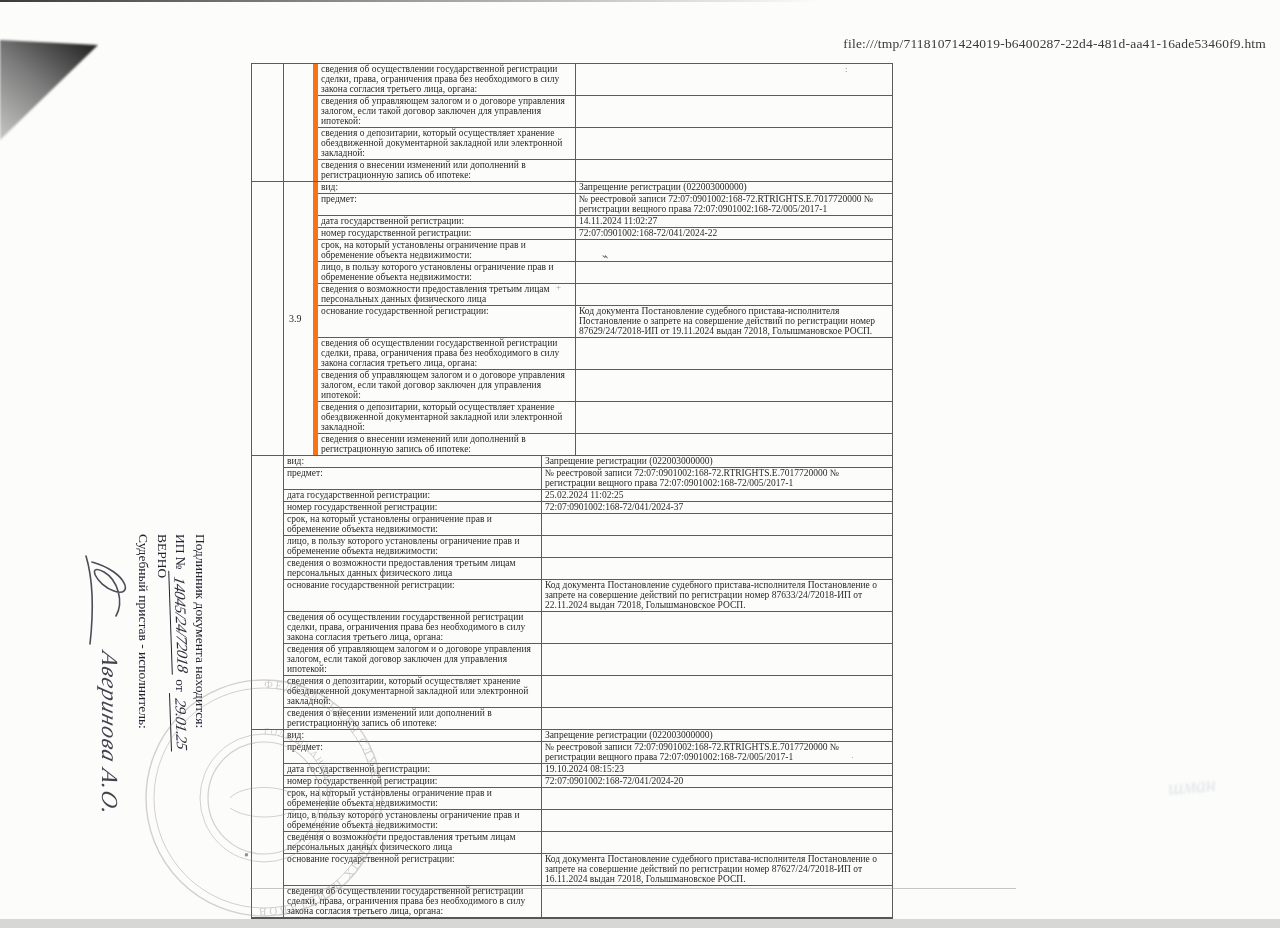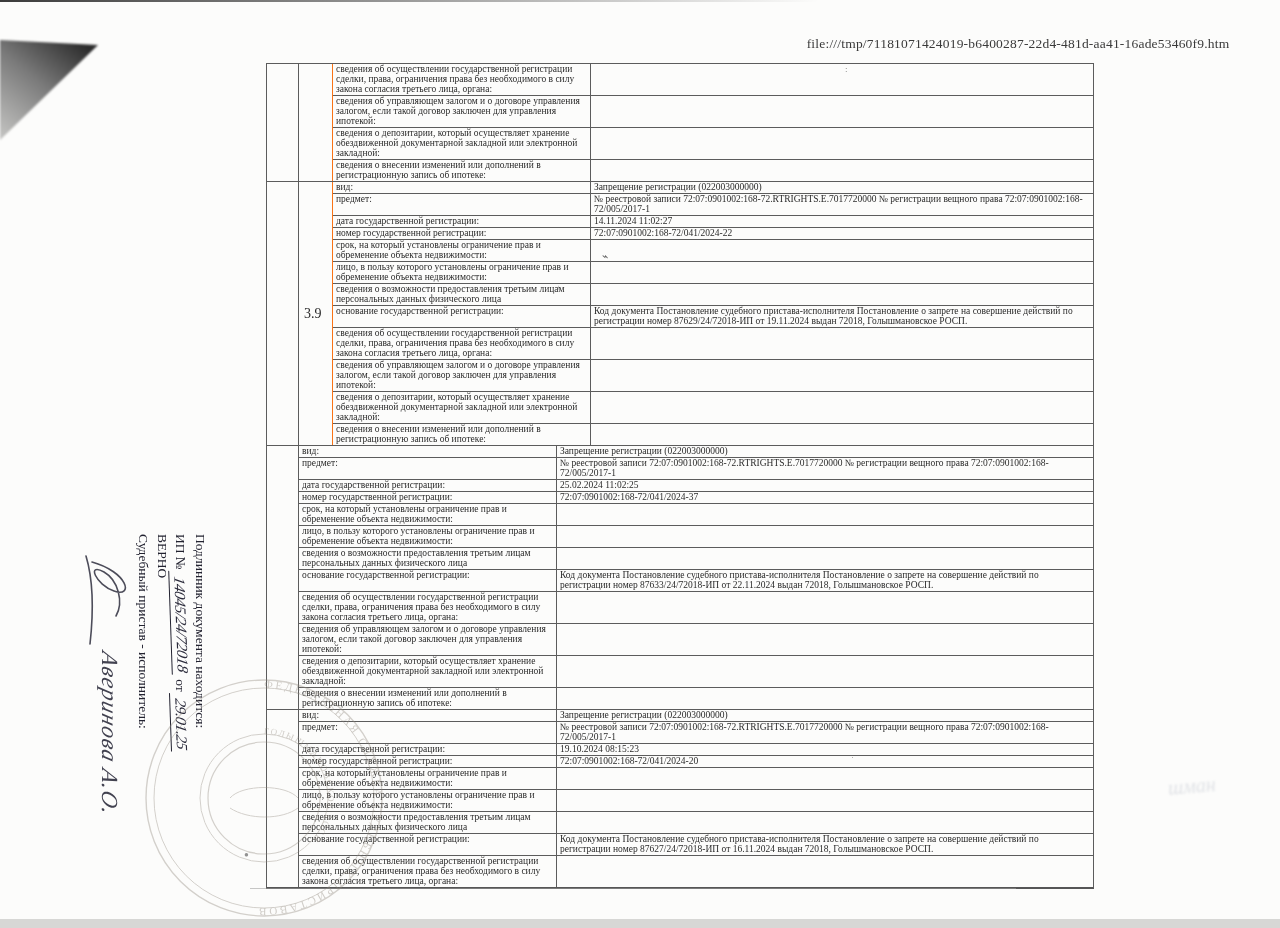--- a/index.html
+++ b/index.html
@@ -11,31 +11,31 @@
            background:linear-gradient(90deg,rgba(25,25,25,.85),rgba(25,25,25,0))}
 
   
   .corner{position:absolute;left:0;top:0;filter:blur(1.2px)}
 
   
   .botstrip{position:absolute;left:0;top:919px;width:1280px;height:9px;background:#d7d7d5}
 
   
   .urlbar{position:absolute;top:36px;left:770px;width:496px;overflow:hidden;
-          white-space:nowrap;font-size:13.5px;letter-spacing:.2px;color:#3a3a3a;text-align:center}
-
-  
-  .rtable{position:absolute;left:266px;top:63px;width:828px;box-sizing:border-box;
+          white-space:nowrap;font-size:13.5px;letter-spacing:.2px;color:#3a3a3a;text-align:right}
+
+  
+  .rtable{position:absolute;left:251px;top:63px;width:642px;box-sizing:border-box;
           border:1px solid #5c5c5c;border-bottom:2px solid #565656;
           font-size:9.5px;line-height:10px;color:#2a2a2a}
   .section{display:flex;border-bottom:1px solid #5c5c5c}
   .section:last-child{border-bottom:none}
   .col-a{width:31px;flex:none;border-right:1px solid #5c5c5c}
-  .col-num{width:34px;flex:none;border-right:1px solid #f97316;box-sizing:border-box;
-           display:flex;align-items:center;padding-left:5px;font-size:14px}
+  .col-num{width:34px;flex:none;border-right:5px solid #f97316;box-sizing:border-box;
+           display:flex;align-items:center;padding-left:5px;font-size:10px}
   .rows{flex:1;display:flex;flex-direction:column}
   .trow{display:flex;border-bottom:1px solid #5c5c5c}
   .trow:last-child{border-bottom:none}
   .cell{padding:0 3px 1px 3px;box-sizing:border-box}
   .lbl{width:258px;flex:none;border-right:1px solid #5c5c5c}
   .val{flex:1}
   .line2{position:absolute;left:250px;top:888px;width:766px;height:1px;background:#999;opacity:.55}
 
   
   .cert{position:absolute;left:209px;top:534px;width:336px;transform:rotate(90deg);

